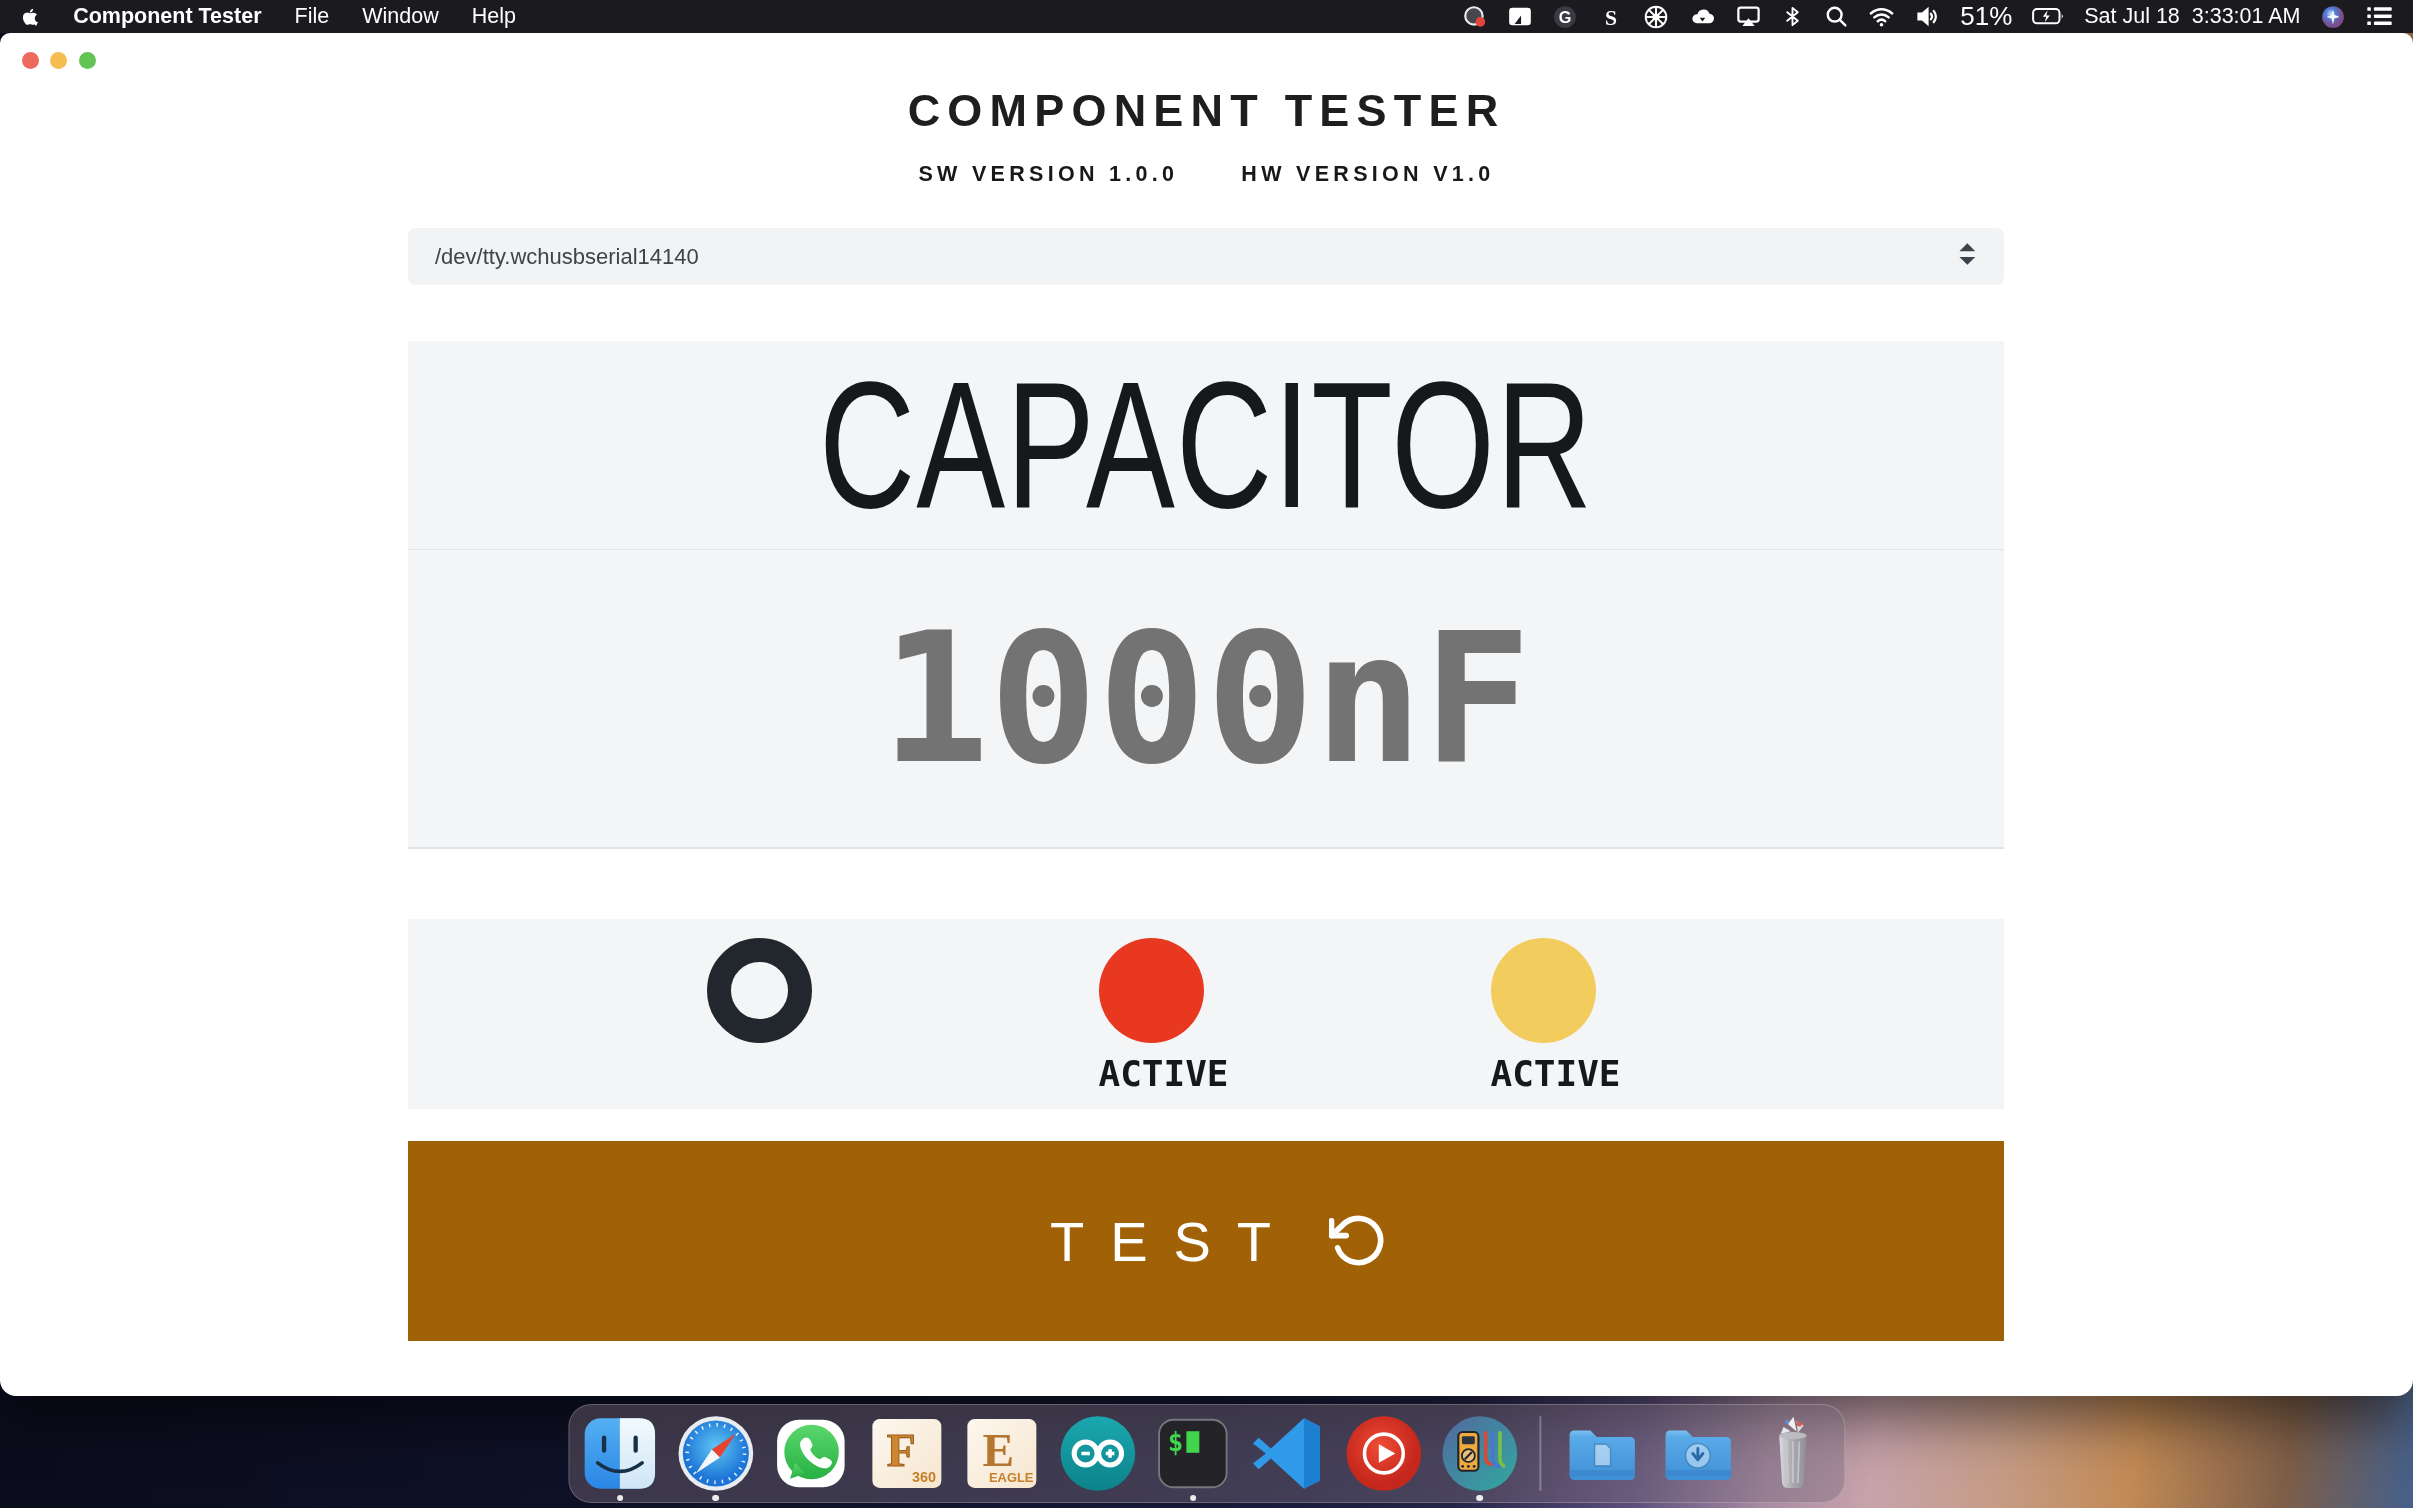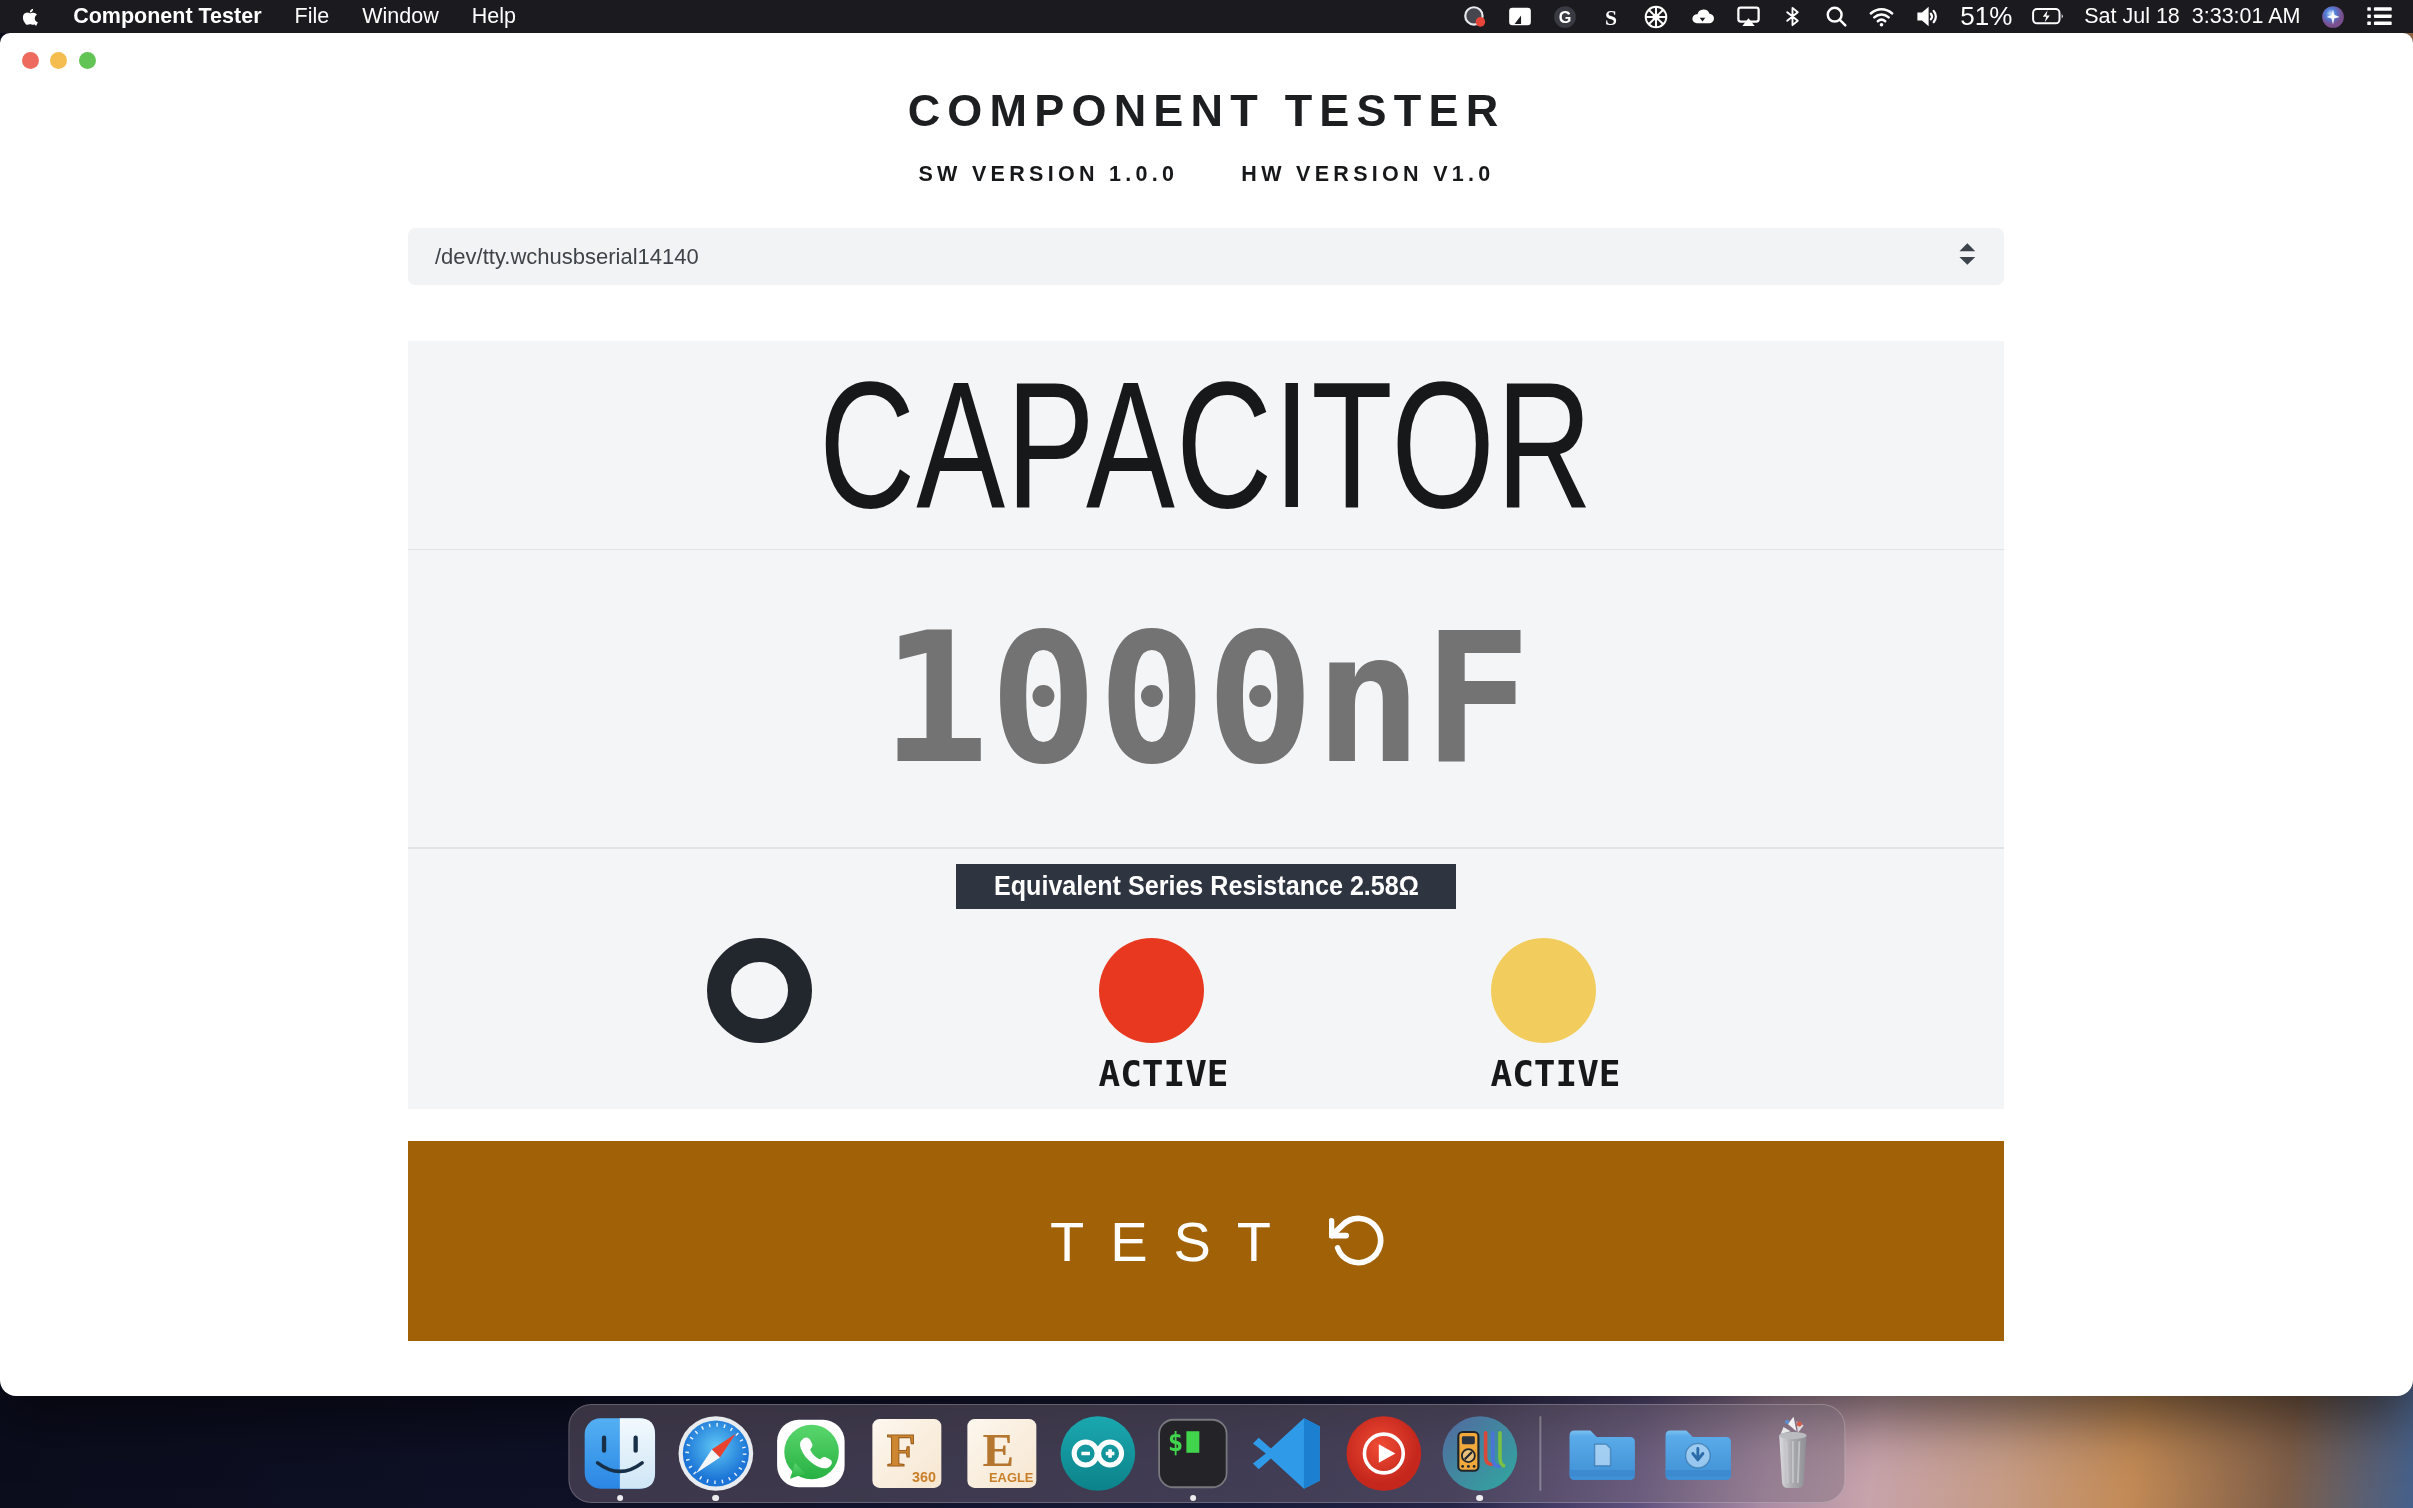--- a/index.html
+++ b/index.html
@@ -237,25 +237,20 @@
 
     <div class="grayblock">
       <div class="grow r-component">
         <span class="component-text">CAPACITOR</span>
       </div>
       <div class="hdiv"></div>
       <div class="grow r-value">
         <span class="value-text">1000nF</span>
       </div>
       <div class="hdiv"></div>
-      <div class="grow r-esr">
-        <div class="esr-badge">
-          <span>Equivalent Series Resistance 2.58Ω</span>
-        </div>
-      </div>
     </div>
 
     <div class="indicators">
       <div class="ind">
         <span class="circ circ-ring"></span>
         <span class="ind-label"></span>
       </div>
       <div class="ind">
         <span class="circ" style="background:#e8381f"></span>
         <span class="ind-label">ACTIVE</span>

